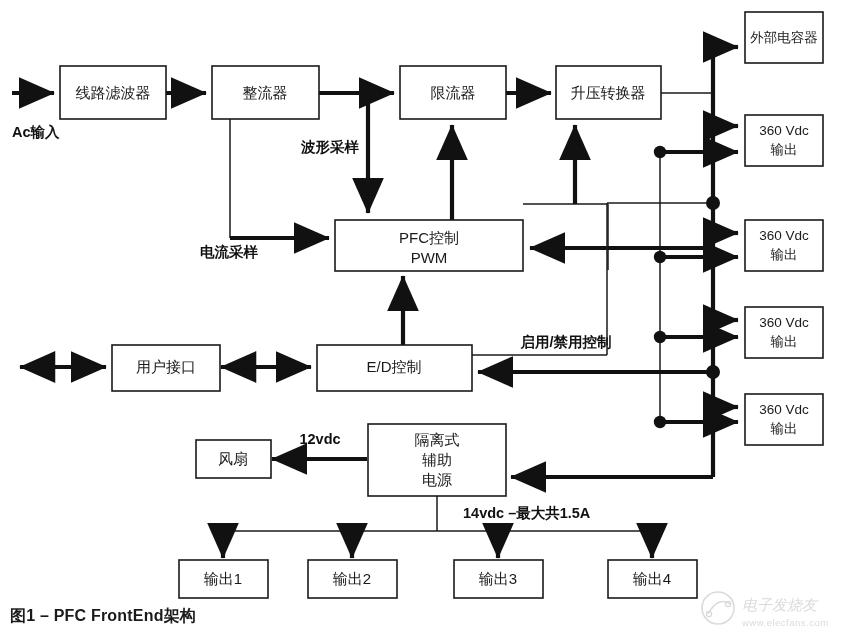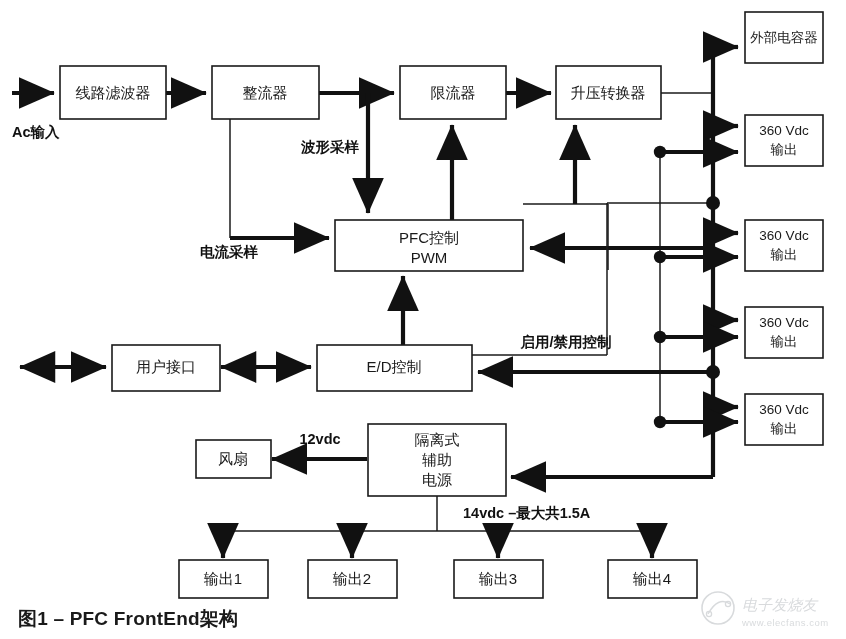--- a/index.html
+++ b/index.html
@@ -56,25 +56,24 @@
     stroke: #1a1a1a;
     stroke-width: 1.5;
     fill: none;
   }
   .junction { fill: #111111; }
   .caption {
     position: absolute;
     left: 10px;
     top: 606px;
     font-family: "Liberation Sans", "DejaVu Sans", sans-serif;
-    font-size: 19px;
+    font-size: 16px;
     font-weight: bold;
     color: #1a1a1a;
     letter-spacing: 0.2px;
-    margin-left: 8px;
   }
   .watermark {
     position: absolute;
     left: 700px;
     top: 588px;
     width: 140px;
     height: 46px;
     opacity: 0.38;
     pointer-events: none;
   }

